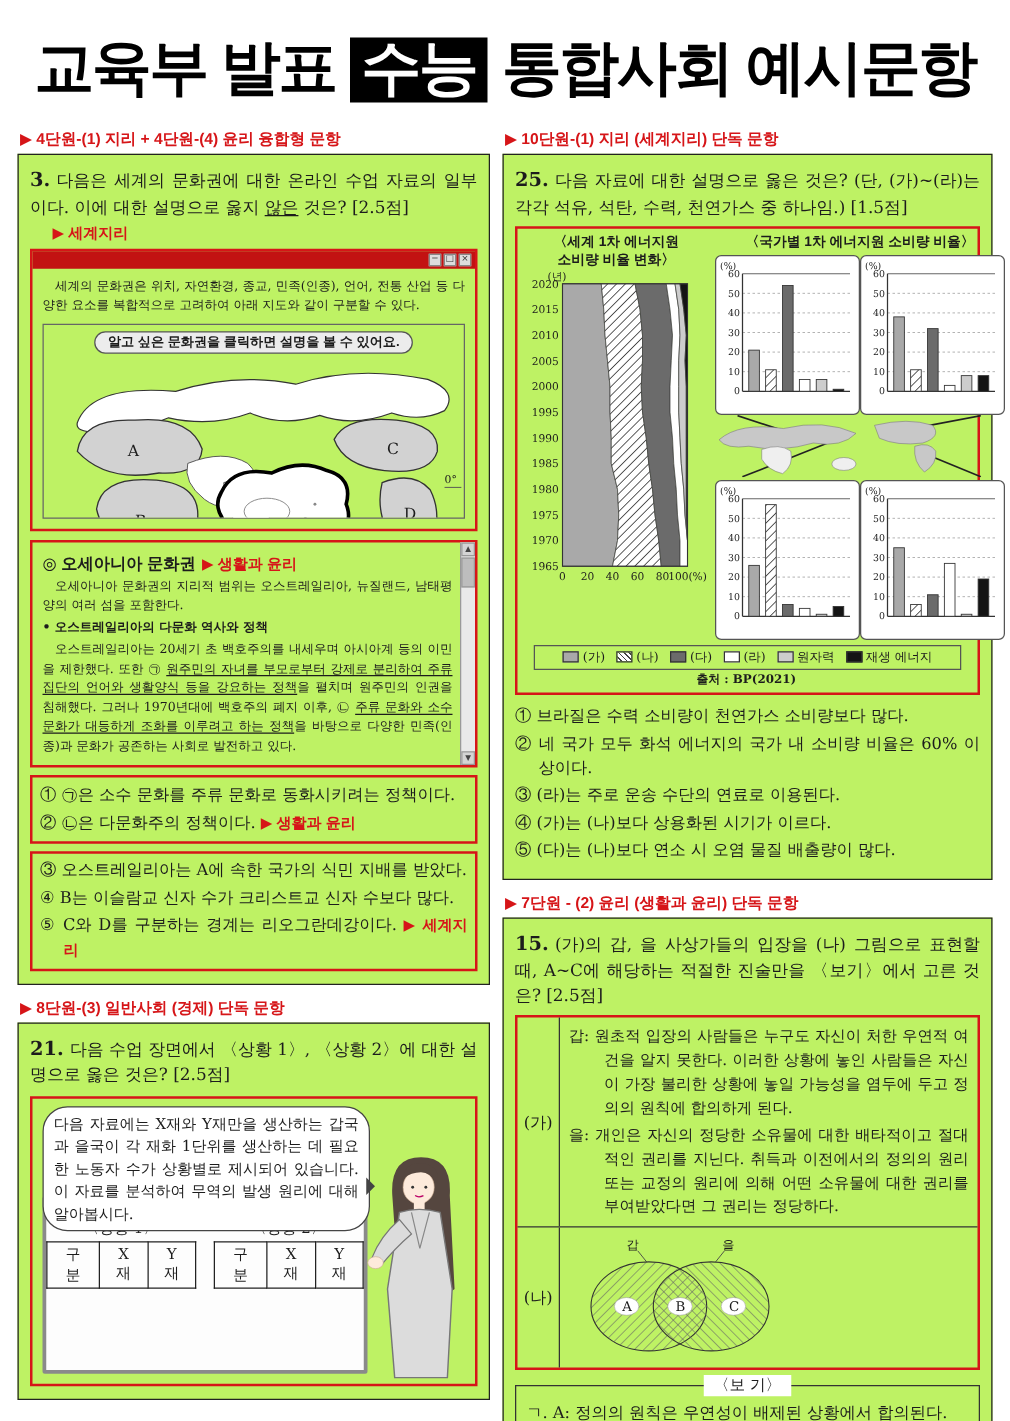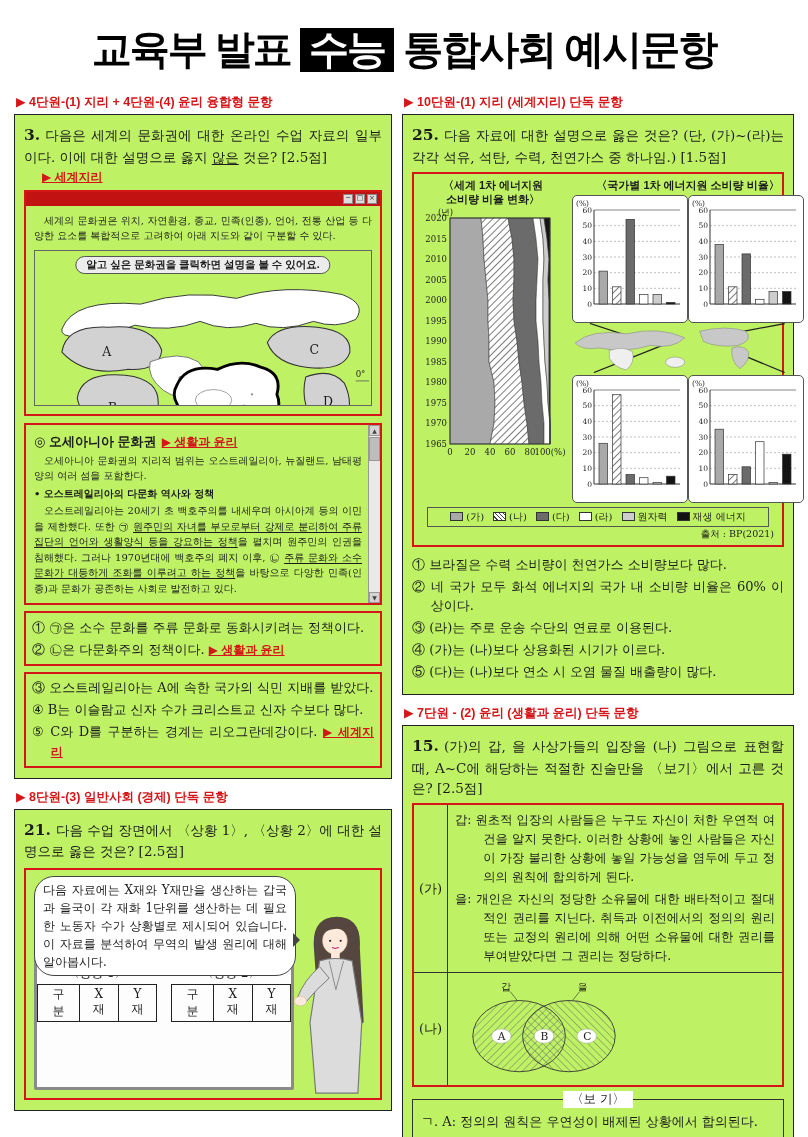--- a/index.html
+++ b/index.html
@@ -1,30 +1,30 @@
 <!DOCTYPE html>
 <html><head>
 <meta charset="utf-8">
 <style>
 :root{ --red:#d61518; --ink:#1c1c1c; }
 *{box-sizing:border-box; margin:0; padding:0;}
 body{background:#fff; font-family:"DejaVu Serif","Liberation Serif",serif; color:var(--ink);}
 .page{width:808px;height:1137px;margin:0 auto;background:#fff;overflow:hidden;position:relative;}
 header{ text-align:center; padding-top:22px; }
-h1{ font-family:"Liberation Sans","DejaVu Sans",sans-serif; font-weight:900; font-size:40px; letter-spacing:-2px; color:#000;text-align:center;}
+h1{ font-family:"Liberation Sans","DejaVu Sans",sans-serif; font-weight:900; font-size:48px; letter-spacing:-2px; color:#000;text-align:center;}
 .badge{ background:#000; color:#fff; padding:0 9px 2px; display:inline-block; line-height:1.05;}
 .cols{ display:flex; gap:10px; padding:0 14px; margin-top:12px; align-items:flex-start;}
 .col-left{ width:378px; flex:none;}
 .col-right{ width:392px; flex:none;}
 .sec-header{ color:var(--red); font:bold 12.5px/1.3 "Liberation Sans","DejaVu Sans",sans-serif; margin:5px 0 4px 2px;}
 .qbox{ border:1.6px solid #222; padding:8px 9px 10px; background:#bef264; margin-bottom:10px;}
 .stem{ font-size:13.5px; line-height:1.5; text-align:justify;}
 .qnum{ font-weight:bold; font-size:15.5px; margin-right:5px;}
 .ul{ text-decoration:underline; text-underline-offset:2px;}
-.red-ann{ color:var(--red); font:bold 12px "Liberation Sans","DejaVu Sans",sans-serif;text-decoration:underline;}
+.red-ann{ color:var(--red); font:bold 12px "Liberation Sans","DejaVu Sans",sans-serif;}
 .tagline{ margin:2px 0 4px 18px;}
 
 .window{ border:2px solid var(--red); margin-top:2px;}
 .titlebar{ background:#c21212; height:14px; display:flex; justify-content:flex-end; align-items:center; gap:2px; padding:0 3px;}
 .winbtn{ width:10px;height:10px; background:#ddd; border:1px solid #888; font:7px "DejaVu Sans",sans-serif; color:#333; display:flex;align-items:center;justify-content:center; line-height:1;}
 .win-body{ padding:7px 8px 8px;}
 .para{ font-size:10px; line-height:1.55; text-align:justify;}
 .indent{ text-indent:1em;}
 .mapbox{ border:1px solid #666; margin-top:6px; position:relative; height:156px; overflow:hidden;}
 .bubble-pill{ position:absolute; top:5px; left:50%; transform:translateX(-50%); background:#ececec; border:1.5px solid #555; border-radius:12px; padding:1px 10px; font:bold 10.5px "Liberation Sans","DejaVu Sans",sans-serif; white-space:nowrap; z-index:2;}
@@ -57,21 +57,21 @@
 .area-side{ width:146px; flex:none;}
 .figtitle{ font:bold 11px/1.25 "Liberation Sans","DejaVu Sans",sans-serif; text-align:center;}
 .bars-side{ flex:1; position:relative;}
 .bargrid-row{ display:flex; justify-content:space-between; margin-top:2px;}
 .barcard{ border:1px solid #555; border-radius:5px; background:#fff; padding:1px;}
 .midmap{ height:50px; overflow:hidden;}
 .legendrow{ border:1px solid #555; margin:4px auto 1px; display:flex; justify-content:center; gap:9px; padding:2px 4px; width:96%; font-size:10px; align-items:center;}
 .sw{ display:inline-block; width:13px; height:9px; border:1px solid #333; vertical-align:-1px; margin-right:3px;}
 .sw-0{background:#a9a9a9;} .sw-2{background:#6b6b6b;} .sw-3{background:#fff;} .sw-4{background:#cdcdcd;} .sw-5{background:#141414;}
 .sw-1{background:repeating-linear-gradient(45deg,#fff,#fff 2px,#444 2px,#444 3px);}
-.srcline{ text-align:right; font-size:9.5px; margin:1px 2px 1px 0;}
+.srcline{ text-align:center; font-size:9.5px; margin:1px 2px 1px 0;font-weight:bold;}
 
 .fig15{ border:2px solid var(--red); margin-top:5px;}
 .fig15 .row{ display:flex; border-bottom:1px solid #333;}
 .fig15 .row:last-child{ border-bottom:none;}
 .rowlabel{ width:34px; flex:none; border-right:1px solid #333; display:flex; align-items:center; justify-content:center; font-size:13px;}
 .rowbody{ flex:1; padding:6px 7px;}
 .hang{ font-size:12.3px; line-height:1.55; text-align:justify; padding-left:2.3em; text-indent:-2.3em; margin-bottom:3px;}
 .vennwrap{ display:flex; align-items:center; gap:6px;}
 .legendbox{ border:1px solid #444; position:relative; padding:7px 7px 5px; width:148px; flex:none;}
 .legendbox .ttl{ position:absolute; top:-7px; left:50%; transform:translateX(-50%); background:#fff; padding:0 4px; font-size:9.5px; white-space:nowrap;}

